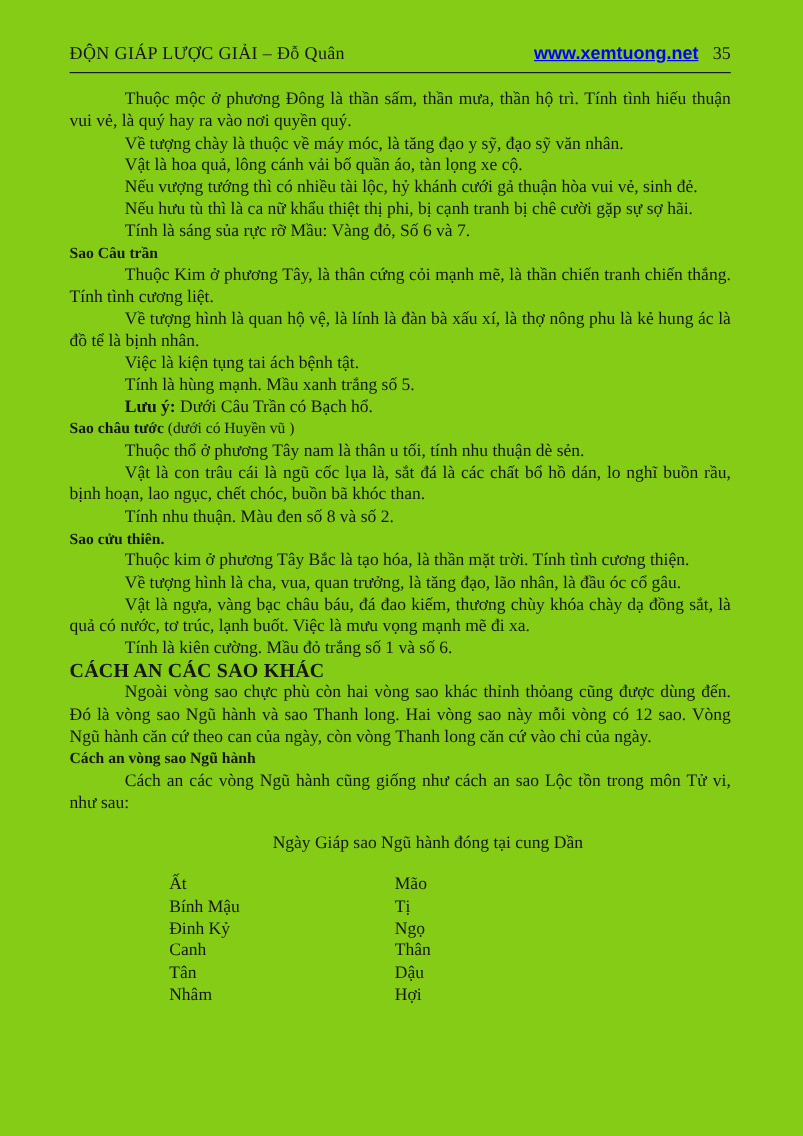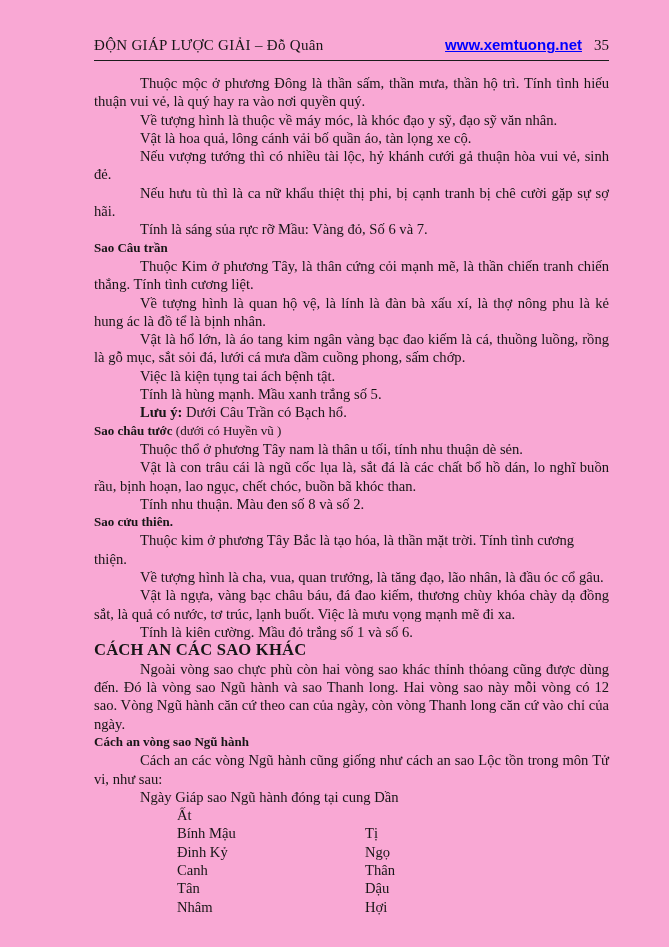--- a/index.html
+++ b/index.html
@@ -1,21 +1,21 @@
 <!DOCTYPE html>
 <html><head>
 <meta charset="utf-8">
 <style>
   html,body { margin:0; padding:0; background:#ffffff; }
   .page {
     position:relative;
     width:669px; height:947px;
     box-sizing:border-box;
-    background:#f9a8d4;
-    padding:36px 60px 0 94px;
+    background:#84cc16;
+    padding:36px 60px 0 58px;
     font-family:"Liberation Serif","DejaVu Serif",serif;
     color:#161616;
     overflow:hidden;
   }
   .header {
     display:flex; justify-content:space-between; align-items:baseline;
   }
   .doc-title { font-size:15px; letter-spacing:0.3px; white-space:nowrap; }
   .header-right { white-space:nowrap;text-align:center; }
   .site-link {
@@ -25,21 +25,21 @@
     cursor:pointer;
   }
   .page-num { font-size:15px; margin-left:8px; color:#161616; }
   .rule { border:none; border-top:1.6px solid #1b1b1b; margin:6px 0 0 0; }
   .doc-body { margin-top:13px; font-size:14.6px; line-height:18.3px; }
   p.para { margin:0; text-align:justify; text-indent:46px; }
   p.left  { text-align:left; }
   h2.section { margin:0; font-size:13px; line-height:18.3px; font-weight:bold; }
   h2.section .sub { font-weight:normal; }
   h1.big-section { margin:0; font-size:16.6px; line-height:18.6px; font-weight:bold; letter-spacing:0.2px; }
-  .nh-caption { margin:0; text-indent:46px; text-align:left; }
+  .nh-caption { margin:16px; text-indent:46px; text-align:center; }
   .nh-table { margin:0; }
   .nh-row { display:flex; padding-left:83px; line-height:18.3px; }
   .nh-row .can { width:188px; }
   .nh-row .chi { flex:1; }
 </style>
 </head>
 <body>
 
 <div class="page">
 
@@ -47,30 +47,29 @@
     <span class="doc-title">ĐỘN GIÁP LƯỢC GIẢI – Đỗ Quân</span>
     <span class="header-right">
       <a class="site-link">www.xemtuong.net</a>
       <span class="page-num">35</span>
     </span>
   </div>
   <hr class="rule">
 
   <div class="doc-body">
     <p class="para">Thuộc mộc ở phương Đông là thần sấm, thần mưa, thần hộ trì. Tính tình hiếu thuận vui vẻ, là quý hay ra vào nơi quyền quý.</p>
-    <p class="para">Về tượng hình là thuộc về máy móc, là khóc đạo y sỹ, đạo sỹ văn nhân.</p>
+    <p class="para">Về tượng chày là thuộc về máy móc, là tăng đạo y sỹ, đạo sỹ văn nhân.</p>
     <p class="para">Vật là hoa quả, lông cánh vải bố quần áo, tàn lọng xe cộ.</p>
     <p class="para">Nếu vượng tướng thì có nhiều tài lộc, hỷ khánh cưới gả thuận hòa vui vẻ, sinh đẻ.</p>
     <p class="para">Nếu hưu tù thì là ca nữ khẩu thiệt thị phi, bị cạnh tranh bị chê cười gặp sự sợ hãi.</p>
     <p class="para left">Tính là sáng sủa rực rỡ Mầu: Vàng đỏ, Số 6 và 7.</p>
 
     <h2 class="section">Sao Câu trần</h2>
     <p class="para">Thuộc Kim ở phương Tây, là thân cứng cỏi mạnh mẽ, là thần chiến tranh chiến thắng. Tính tình cương liệt.</p>
     <p class="para">Về tượng hình là quan hộ vệ, là lính là đàn bà xấu xí, là thợ nông phu là kẻ hung ác là đồ tể là bịnh nhân.</p>
-    <p class="para">Vật là hổ lớn, là áo tang kim ngân vàng bạc đao kiếm là cá, thuồng luồng, rồng là gỗ mục, sắt sỏi đá, lưới cá mưa dầm cuồng phong, sấm chớp.</p>
     <p class="para left">Việc là kiện tụng tai ách bệnh tật.</p>
     <p class="para left">Tính là hùng mạnh. Mầu xanh trắng số 5.</p>
     <p class="para left"><b>Lưu ý:</b><span> Dưới Câu Trần có Bạch hổ.</span></p>
 
     <h2 class="section"><span>Sao châu tước</span><span class="sub"> (dưới có Huyền vũ )</span></h2>
     <p class="para left">Thuộc thổ ở phương Tây nam là thân u tối, tính nhu thuận dè sẻn.</p>
     <p class="para">Vật là con trâu cái là ngũ cốc lụa là, sắt đá là các chất bổ hồ dán, lo nghĩ buồn rầu, bịnh hoạn, lao ngục, chết chóc, buồn bã khóc than.</p>
     <p class="para left">Tính nhu thuận. Màu đen số 8 và số 2.</p>
 
     <h2 class="section">Sao cửu thiên.</h2>
@@ -82,20 +81,21 @@
     <h1 class="big-section">CÁCH AN CÁC SAO KHÁC</h1>
     <p class="para">Ngoài  vòng sao chực phù còn hai vòng sao khác thỉnh thỏang cũng được dùng đến. Đó là vòng sao Ngũ hành và sao Thanh long. Hai vòng sao này mỗi vòng có 12 sao. Vòng Ngũ hành căn cứ theo can của ngày, còn vòng Thanh long căn cứ vào chỉ của ngày.</p>
 
     <h2 class="section">Cách an vòng sao Ngũ hành</h2>
     <p class="para">Cách an các vòng Ngũ hành cũng giống như cách an sao Lộc tồn trong môn Tử vi, như sau:</p>
     <p class="nh-caption">Ngày Giáp sao Ngũ hành đóng tại cung Dần</p>
 
     <div class="nh-table">
       <div class="nh-row">
           <span class="can">Ất</span>
+          <span class="chi">Mão</span>
         </div>
       <div class="nh-row">
           <span class="can">Bính Mậu</span>
           <span class="chi">Tị</span>
         </div>
       <div class="nh-row">
           <span class="can">Đinh Kỷ</span>
           <span class="chi">Ngọ</span>
         </div>
       <div class="nh-row">

